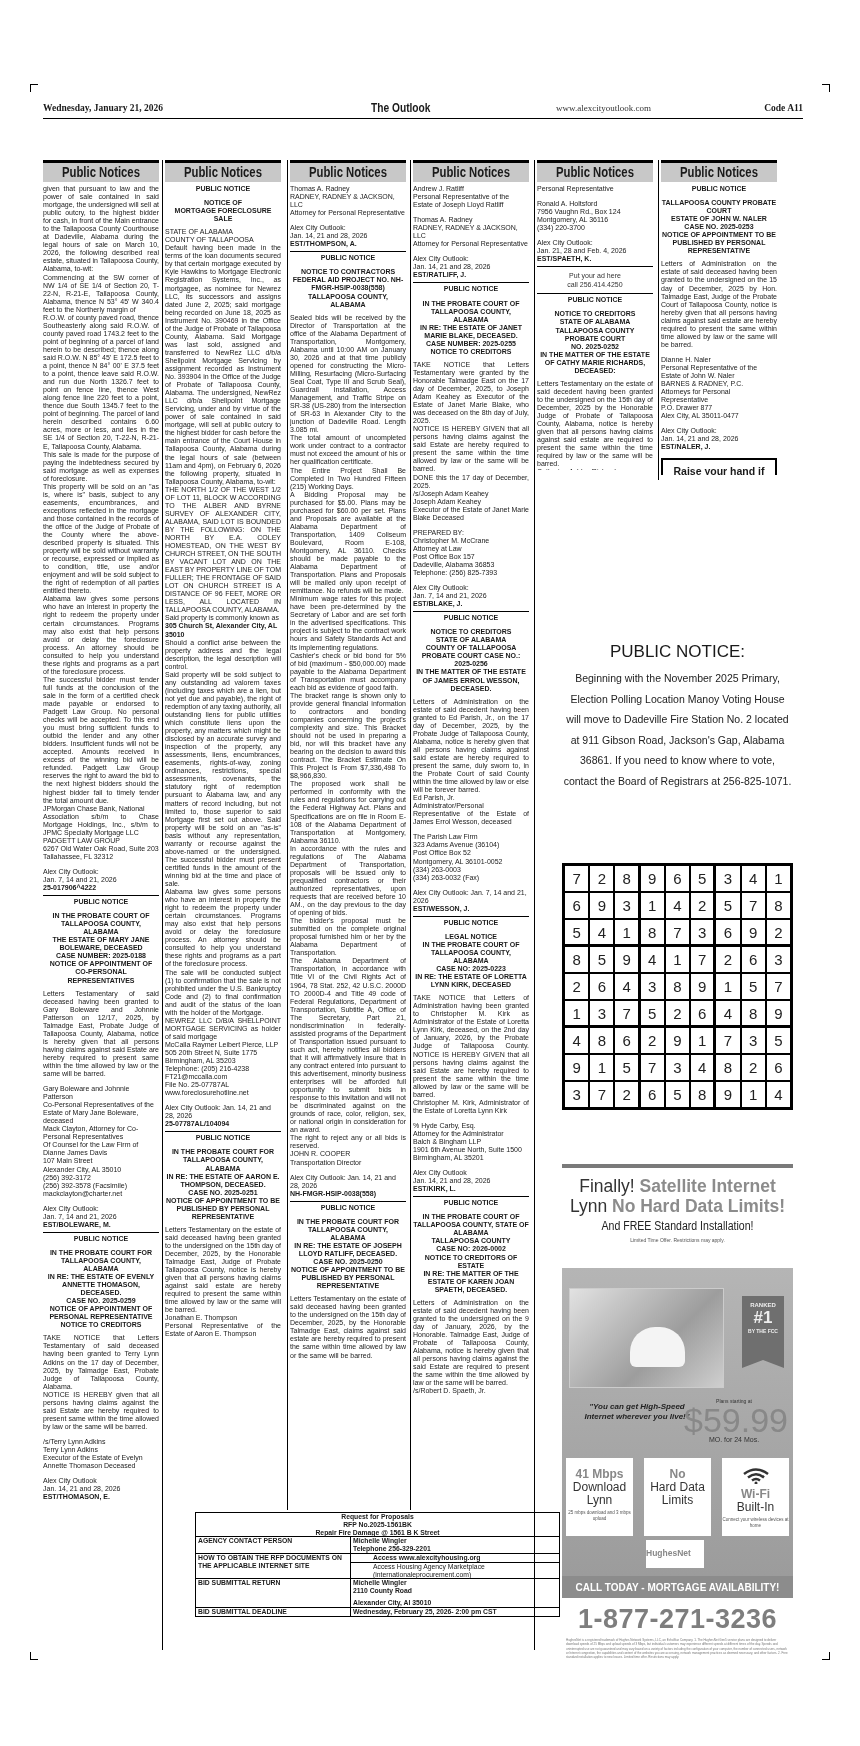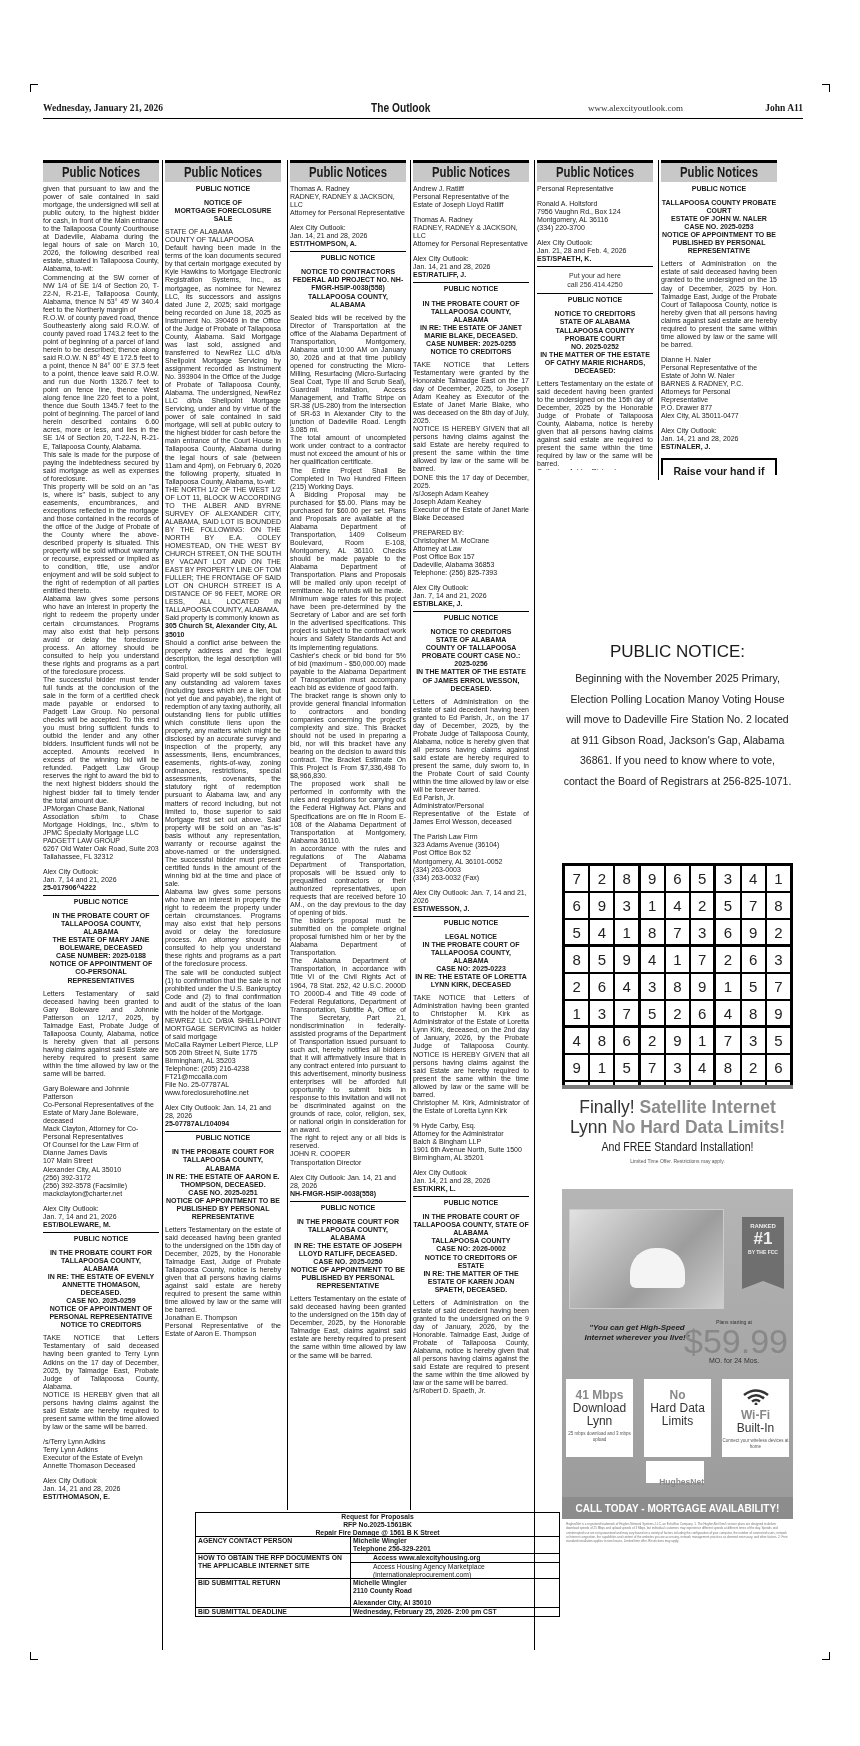--- a/index.html
+++ b/index.html
@@ -7,21 +7,21 @@
   body { position: relative; font-family: "Liberation Sans", sans-serif; color: #1a1a1a; }
   .crop { position: absolute; width: 8px; height: 8px; border-color: #000; border-style: solid; }
   .crop.tl { left: 30px; top: 84px; border-width: 1px 0 0 1px; }
   .crop.tr { right: 30px; top: 84px; border-width: 1px 1px 0 0; }
   .crop.bl { left: 30px; top: 1652px; border-width: 0 0 1px 1px; }
   .crop.br { right: 30px; top: 1652px; border-width: 0 1px 1px 0; }
 
   .masthead { position: absolute; left: 43px; top: 97px; width: 760px; height: 22px; border-bottom: 1.5px solid #000; display: flex; align-items: center; justify-content: space-between; font-family: "Liberation Serif", serif; }
   .masthead .date { font-size: 9.5px; font-weight: bold; }
   .masthead .title { font-family: "Liberation Sans", sans-serif; font-size: 12px; font-weight: bold; position: absolute; left: 328px; transform: scaleX(0.85); transform-origin: left; }
-  .masthead .url { font-size: 9px; position: absolute; left: 513px; color: #333; margin-left: 32px; }
+  .masthead .url { font-size: 9px; position: absolute; left: 513px; color: #333; }
   .masthead .page { font-size: 9.5px; font-weight: bold; }
 
   .cols { position: absolute; left: 43px; top: 160px; width: 760px; height: 1490px; }
   .col { position: absolute; top: 0; width: 116px; font-size: 7px; line-height: 8.05px; }
   .col.c1 { left: 0; }   .col.c2 { left: 122px; } .col.c3 { left: 247px; }
   .col.c4 { left: 370px; } .col.c5 { left: 494px; } .col.c6 { left: 618px; }
   .vrule { position: absolute; top: 0; width: 1px; background: #000; }
 
   .ph { height: 22px; background: #c8c8c8; border-top: 3px solid #000; display: flex; align-items: center; justify-content: center; margin-bottom: 3px; }
   .ph span { font-weight: bold; font-size: 14.5px; transform: scaleX(0.78); display: inline-block; white-space: nowrap; }
@@ -39,21 +39,21 @@
   .raise { border: 2px solid #000; padding: 5px 4px; text-align: center; margin-top: 7px; }
   .raise .h { font-size: 10.5px; font-weight: bold; line-height: 12.5px; }
 
   .pn { position: absolute; left: 494px; top: 480px; width: 240px; text-align: center; }
   .pn .t { font-size: 17px; margin-bottom: 6px; }
   .pn .p { font-size: 10.5px; line-height: 20.5px; color: #222; }
 
   .sudoku { position: absolute; left: 562px; top: 863px; width: 231px; height: 247px; border: 2.5px solid #000; display: grid; grid-template-columns: repeat(9, 1fr); grid-template-rows: repeat(9, 1fr); }
   .sudoku div { border: 0.5px solid #000; display: flex; align-items: center; justify-content: center; font-size: 15px; color: #222; }
 
-  .ad { position: absolute; left: 562px; top: 1085px; width: 231px; height: 530px; background: #fff; border-top: 4px solid #7a7a7a; }
+  .ad { position: absolute; left: 562px; top: 1164px; width: 231px; height: 530px; background: #fff; border-top: 4px solid #7a7a7a; }
   .ad .top { text-align: center; padding-top: 8px; height: 100px; }
   .ad .l1 { font-size: 17.5px; line-height: 20px; color: #333; }
   .ad .l1 .g { color: #8c8c8c; font-weight: bold; }
   .ad .l3 { font-size: 12px; margin-top: 3px; color: #222; transform: scaleX(0.88); }
   .ad .l4 { font-size: 5px; margin-top: 4px; color: #555; }
   .ad .mid { background: linear-gradient(#b5b5b5, #9a9a9a); height: 330px; position: relative; }
   .ad .photo { position: absolute; left: 7px; top: 20px; width: 155px; height: 100px; background: linear-gradient(135deg, #e2e2e2, #9d9d9d 60%, #cfcfcf); border: 1px solid #ccc; }
   .ad .photo .person { position: absolute; left: 60px; top: 38px; width: 55px; height: 40px; background: #f4f4f4; border-radius: 25px 25px 6px 6px; }
   .ad .ribbon { position: absolute; left: 180px; top: 28px; width: 42px; height: 80px; background: #6f6f6f; color: #eee; text-align: center; font-weight: bold; clip-path: polygon(0 0, 100% 0, 100% 90%, 50% 80%, 0 90%); }
   .ad .ribbon .r1 { font-size: 6px; margin-top: 6px; }
@@ -61,21 +61,21 @@
   .ad .ribbon .r3 { font-size: 5px; }
   .ad .quote { position: absolute; left: 20px; top: 134px; width: 110px; text-align: center; font-style: italic; font-weight: bold; font-size: 8px; line-height: 10px; color: #222; }
   .ad .price { position: absolute; left: 122px; top: 130px; width: 100px; text-align: center; color: #888; }
   .ad .price .ps { font-size: 5px; color: #333; }
   .ad .price .pv { font-size: 34px; line-height: 32px; }
   .ad .price .pm { font-size: 7px; color: #333; }
   .ad .box { position: absolute; top: 190px; width: 67px; height: 78px; background: #fff; text-align: center; padding-top: 10px; }
   .ad .box .bh { font-size: 12px; line-height: 13px; color: #333; }
   .ad .box .bh b { color: #888; }
   .ad .box .bs { font-size: 4.5px; color: #555; margin-top: 3px; line-height: 5.5px; }
-  .ad .hughes { position: absolute; left: 84px; top: 272px; width: 58px; height: 22px; background: #fff; text-align: right; font-size: 8.5px; font-weight: bold; color: #888; padding-top: 16px; }
+  .ad .hughes { position: absolute; left: 84px; top: 272px; width: 58px; height: 28px; background: #fff; text-align: left; font-size: 8.5px; font-weight: bold; color: #888; padding-top: 8px; }
   .ad .call { position: absolute; left: 0; bottom: 0; width: 100%; height: 22px; background: #8c8c8c; color: #fff; font-weight: bold; font-size: 10px; display: flex; align-items: center; justify-content: center; }
   .ad .phone { text-align: center; font-size: 27px; font-weight: bold; color: #7e7e7e; margin-top: 6px; letter-spacing: 0.5px; }
   .ad .fine { font-size: 3px; line-height: 4.3px; color: #777; padding: 3px 4px; }
 
   .rfp { position: absolute; left: 195px; top: 1512px; width: 365px; border: 1px solid #000; font-size: 6.8px; line-height: 7.8px; font-weight: bold; }
   .rfp .hrow { text-align: center; }
   .rfp .row { display: flex; border-top: 1px solid #000; }
   .rfp .k { width: 155px; border-right: 1px solid #000; padding: 0 2px; }
   .rfp .v { flex: 1; padding: 0 2px; }
   .rfp .v .in { padding-left: 20px; }
@@ -87,21 +87,21 @@
 
 <div class="crop tl"></div>
 <div class="crop tr"></div>
 <div class="crop bl"></div>
 <div class="crop br"></div>
 
 <header class="masthead">
   <span class="date">Wednesday, January 21, 2026</span>
   <span class="title">The Outlook</span>
   <span class="url">www.alexcityoutlook.com</span>
-  <span class="page">John A11</span>
+  <span class="page">Code A11</span>
 </header>
 
 <div class="cols">
   <div class="vrule" style="left:119px;height:1490px"></div>
   <div class="vrule" style="left:243.5px;height:1350px"></div>
   <div class="vrule" style="left:366.5px;height:1350px"></div>
   <div class="vrule" style="left:490.5px;height:1490px"></div>
   <div class="vrule" style="left:614.5px;height:320px"></div>
 
   <div class="col c1 clip" style="height:1490px">
@@ -519,20 +519,21 @@
         <path d="M9 12.5 Q13 9.5 17 12.5" stroke="#333" stroke-width="2.5" fill="none"></path>
         <circle cx="13" cy="15" r="1.5" fill="#333"></circle>
       </svg>
       <div class="bh"><b>Wi-Fi</b></div>
       <div class="bh">Built-In</div>
       <div class="bs">Connect your wireless devices at home</div>
     </div>
     <div class="hughes">HughesNet</div>
     <div class="call">CALL TODAY - MORTGAGE AVAILABILITY!</div>
   </div>
+  <div class="phone">1-877-271-3236</div>
   <div class="fine">HughesNet is a registered trademark of Hughes Network Systems, LLC, an EchoStar Company. 1. The HughesNet Gen5 service plans are designed to deliver download speeds of 25 Mbps and upload speeds of 3 Mbps, but individual customers may experience different speeds at different times of the day. Speeds and uninterrupted use are not guaranteed and may vary based on a variety of factors including the configuration of your computer, the number of connected users, network or Internet congestion, the capabilities and content of the websites you are accessing, network management practices as deemed necessary, and other factors. 2. Free standard installation applies to new leases. Limited time offer. Restrictions may apply.</div>
 </div>
 
 <div class="rfp" id="rfp">
   <div class="hrow">Request for Proposals</div>
   <div class="hrow">RFP No.2025-1561BK</div>
   <div class="hrow">Repair Fire Damage @ 1561 B K Street</div>
   <div class="row">
     <div class="k">AGENCY CONTACT PERSON</div>
     <div class="v">

